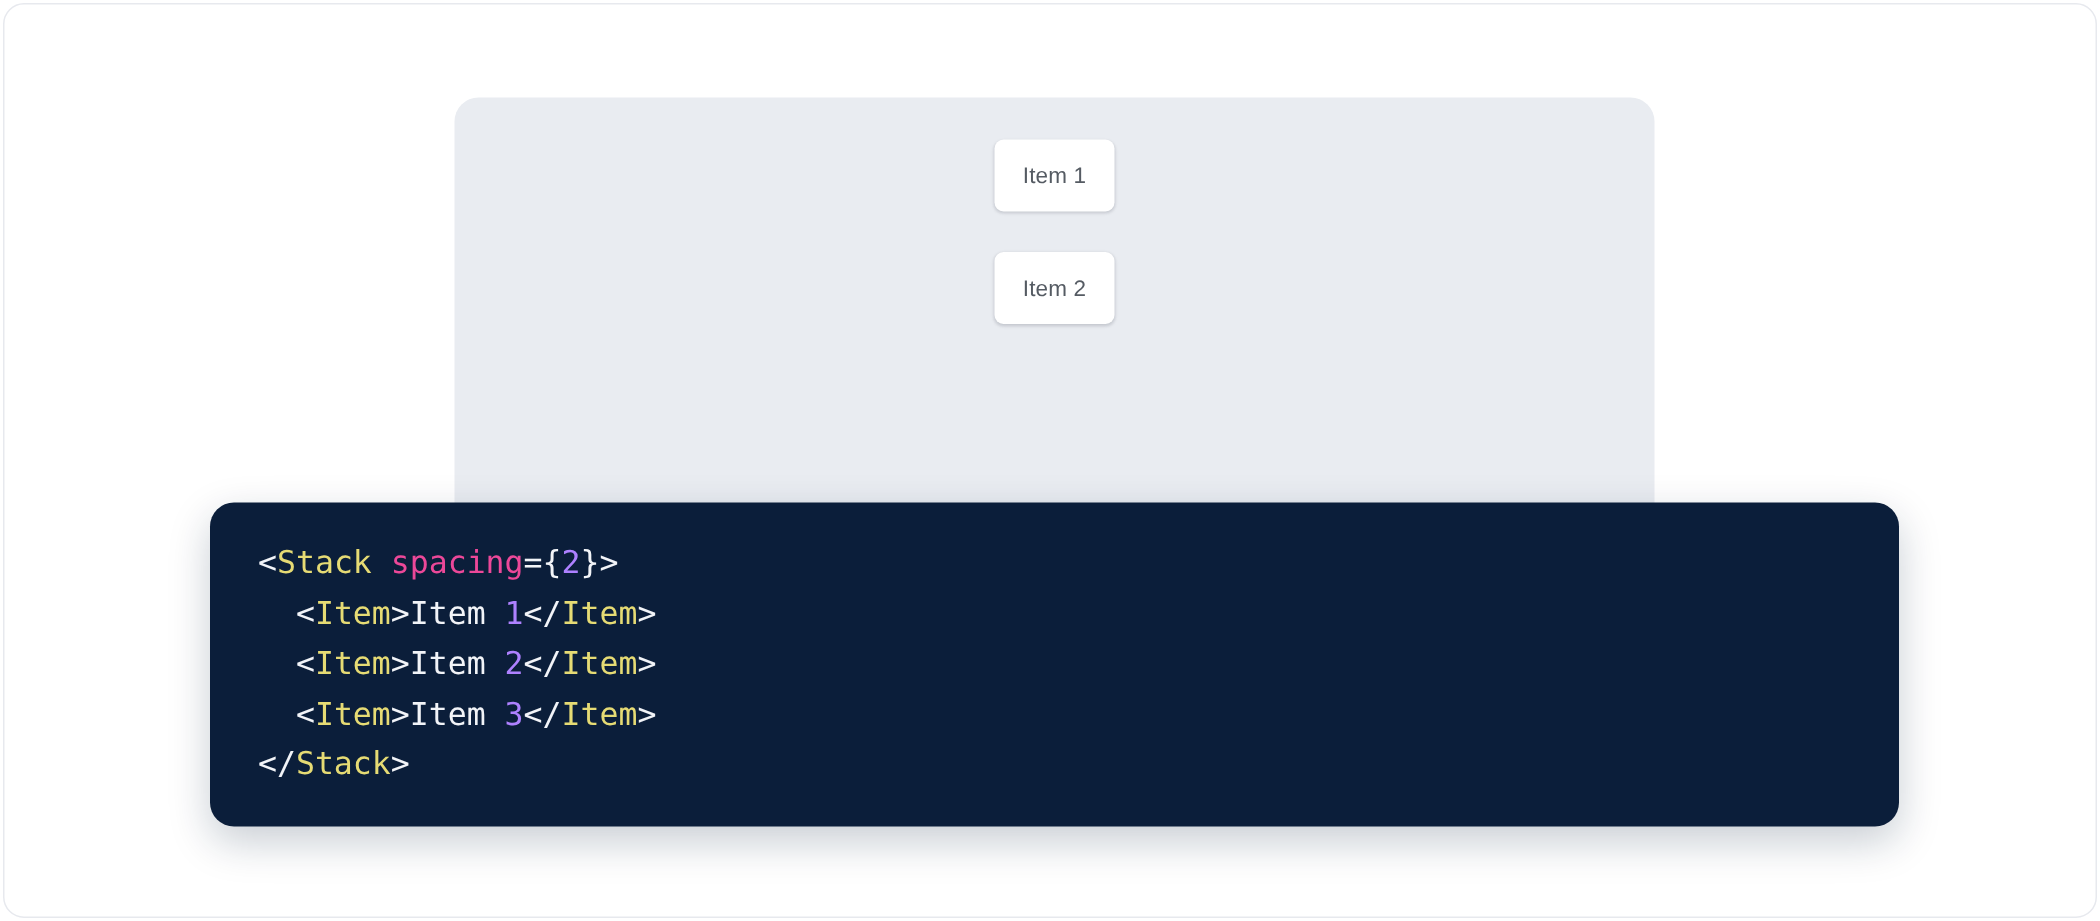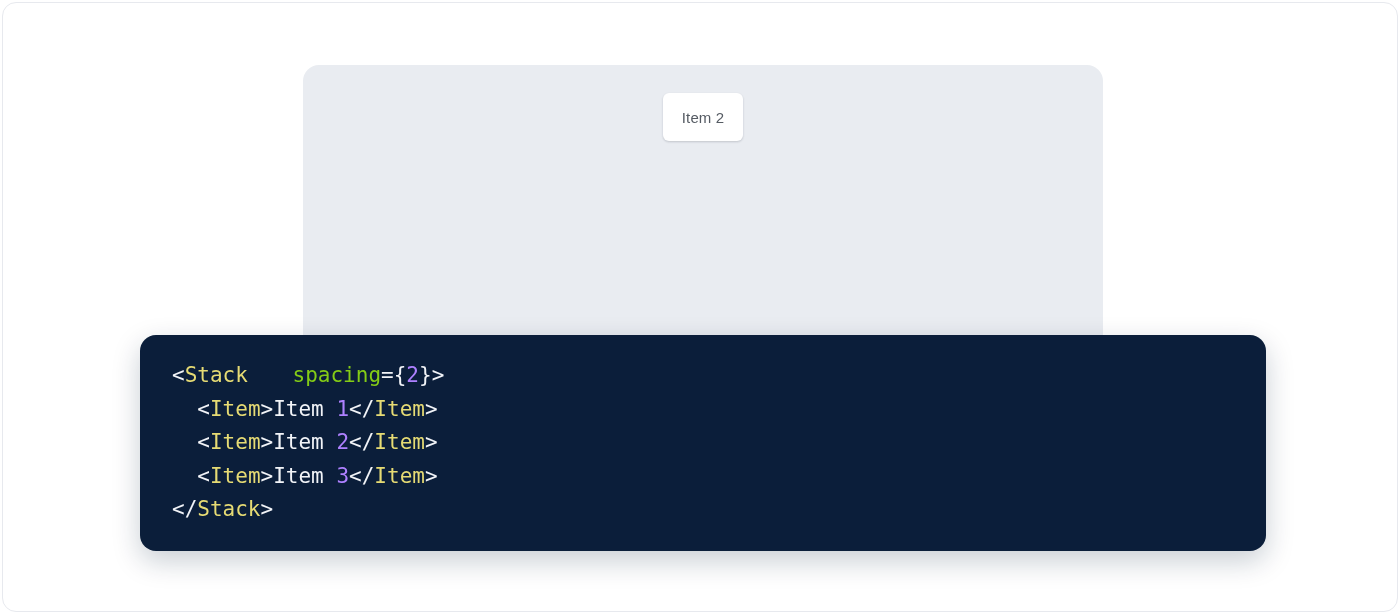--- a/index.html
+++ b/index.html
@@ -89,30 +89,33 @@
     font-family: "DejaVu Sans Mono", "Liberation Mono", monospace;
     font-size: 21px;
     line-height: 33.5px;
     color: #f2f4f8;
     white-space: pre;
     tab-size: 2;
   }
   .tok-punct   { color: #f2f4f8; }
   .tok-plain   { color: #f2f4f8; }
   .tok-tag     { color: #e6db74; margin-top: 40px; }
-  .tok-attr    { color: #84cc16; margin-left: 32px; }
+  .tok-attr    { color: #ec4899; }
   .tok-number  { color: #ae81ff; }
 </style>
 </head>
 <body>
 
 <div id="page-card">
 
   <div id="preview-panel">
     <div id="stack-list">
+        <div class="stack-item">
+          <span class="stack-item-label">Item 1</span>
+        </div>
         <div class="stack-item">
           <span class="stack-item-label">Item 2</span>
         </div>
       </div>
   </div>
 
   <div id="code-block">
     <pre id="code-pre"><span><span class="tok-punct">&lt;</span><span class="tok-tag">Stack</span><span class="tok-plain"> </span><span class="tok-attr">spacing</span><span class="tok-punct">={</span><span class="tok-number">2</span><span class="tok-punct">}&gt;</span></span>
 <span>  <span class="tok-punct">&lt;</span><span class="tok-tag">Item</span><span class="tok-punct">&gt;</span><span class="tok-plain">Item </span><span class="tok-number">1</span><span class="tok-punct">&lt;/</span><span class="tok-tag">Item</span><span class="tok-punct">&gt;</span></span>
 <span>  <span class="tok-punct">&lt;</span><span class="tok-tag">Item</span><span class="tok-punct">&gt;</span><span class="tok-plain">Item </span><span class="tok-number">2</span><span class="tok-punct">&lt;/</span><span class="tok-tag">Item</span><span class="tok-punct">&gt;</span></span>

